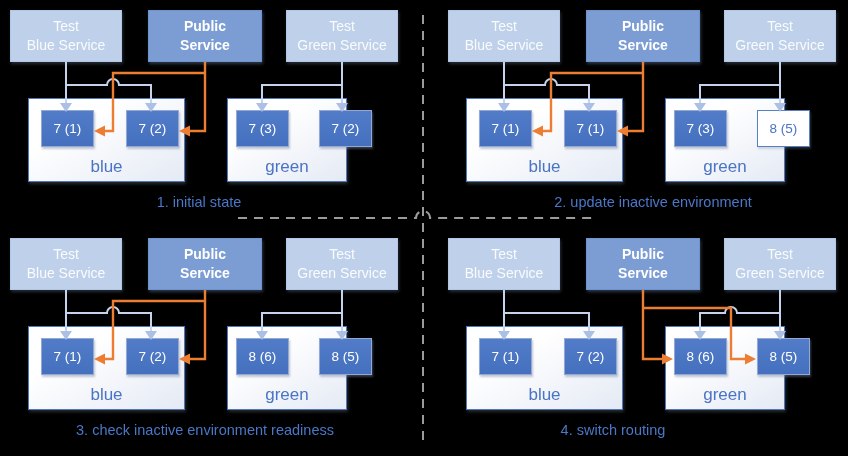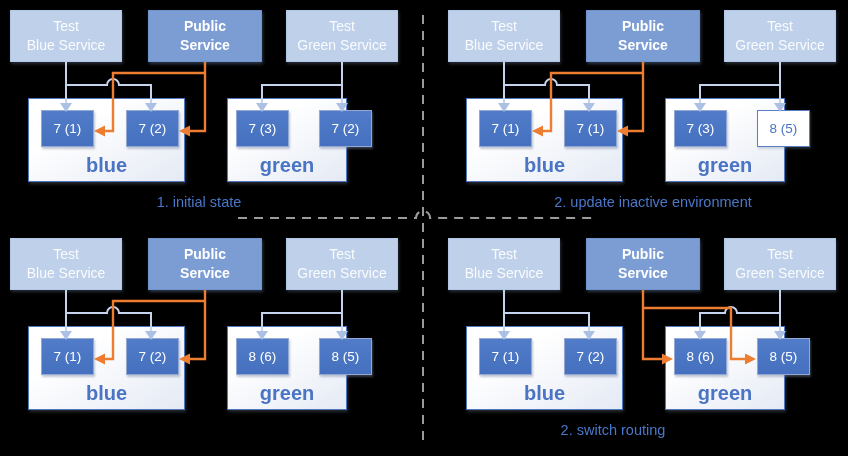--- a/index.html
+++ b/index.html
@@ -18,21 +18,21 @@
   .svc.pos-left{left:10px;width:112px;}
   .svc.pos-mid{left:148px;width:114px;}
   .svc.pos-right{left:286px;width:112px;}
 
   .env{position:absolute;top:98px;height:84px;border:1.5px solid #5076bd;box-sizing:border-box;
        background:linear-gradient(150deg,#ffffff 30%,#f0f3f9 70%,#e4eaf4);
        box-shadow:1px 2px 3px rgba(140,150,175,.28);}
   .env-left{left:28px;width:157px;}
   .env-right{left:227px;width:120px;}
   .env-label{position:absolute;left:0;right:0;bottom:4px;text-align:center;
-             color:#4a74c4;font-size:20px;font-weight:bold;}
+             color:#4a74c4;font-size:17px;}
   .pod{position:absolute;top:11px;width:53px;height:37px;box-sizing:border-box;
        background:linear-gradient(180deg,#527cc8,#4470bf);
        background:linear-gradient(180deg,#527cc8,#4470bf);
        border:1px solid #93a9d4;color:#fff;font-size:13.5px;
        display:flex;align-items:center;justify-content:center;
        box-shadow:1px 2px 2px rgba(120,135,160,.45);}
   .env-left  .pod.a{left:12px}.env-left  .pod.b{left:97px}
   .env-right .pod.a{left:8px} .env-right .pod.b{left:91px}
   .pod.staging{background:#ffffff;color:#4a74c4;border:1.5px solid #587fc4;
                box-shadow:1px 2px 2px rgba(120,135,160,.30);}
@@ -163,20 +163,21 @@
     <div class="env env-left">
       <div class="pod a active">7 (1)</div>
       <div class="pod b active">7 (2)</div>
       <div class="env-label">blue</div>
     </div>
     <div class="env env-right">
       <div class="pod a active">8 (6)</div>
       <div class="pod b active">8 (5)</div>
       <div class="env-label">green</div>
     </div>
+    <div class="caption">3. check inactive environment readiness</div>
     <svg class="arrows" width="410" height="228" viewBox="0 0 410 228">
       <g fill="none" stroke="#c5d3ec" stroke-width="2">
         <path d="M66 62 V104"></path>
         <path d="M66 85 H107 A6 6 0 0 1 119 85 H151 V104"></path>
         <path d="M342 62 V104"></path>
         <path d="M342 85 H262 V104"></path>
       </g>
       <g fill="#abc0e4">
         <polygon points="60,103 72,103 66,112"></polygon>
         <polygon points="145,103 157,103 151,112"></polygon>
@@ -210,21 +211,21 @@
     <div class="env env-left">
       <div class="pod a active">7 (1)</div>
       <div class="pod b active">7 (2)</div>
       <div class="env-label">blue</div>
     </div>
     <div class="env env-right">
       <div class="pod a active">8 (6)</div>
       <div class="pod b active">8 (5)</div>
       <div class="env-label">green</div>
     </div>
-    <div class="caption">2. switch routing</div>
+    <div class="caption">4. switch routing</div>
     <svg class="arrows" width="410" height="228" viewBox="0 0 410 228">
       <g fill="none" stroke="#c5d3ec" stroke-width="2">
         <path d="M66 62 V104"></path>
         <path d="M66 85 H151 V104"></path>
         <path d="M342 62 V104"></path>
         <path d="M342 85 H299 A6 6 0 0 0 287 85 H262 V104"></path>
       </g>
       <g fill="#abc0e4">
         <polygon points="60,103 72,103 66,112"></polygon>
         <polygon points="145,103 157,103 151,112"></polygon>

